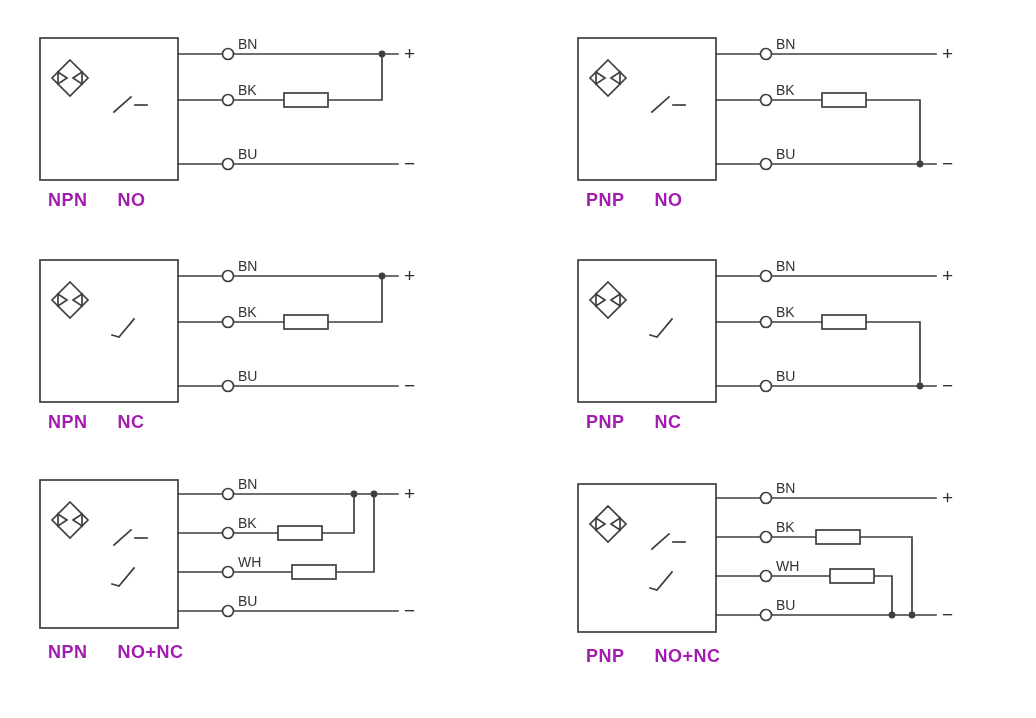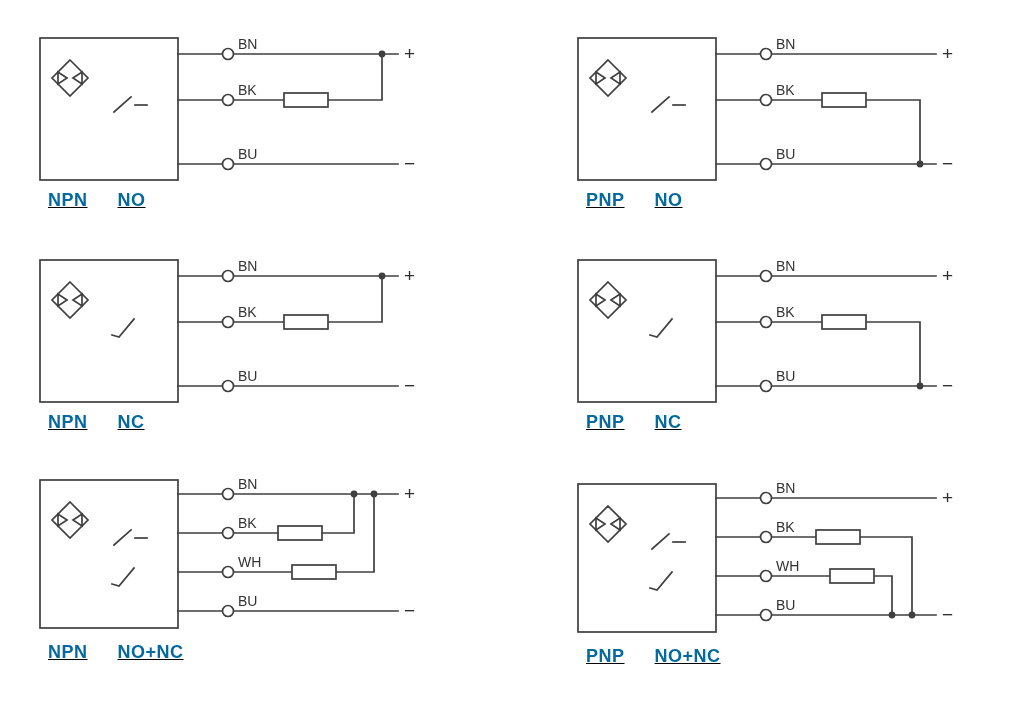--- a/index.html
+++ b/index.html
@@ -1,33 +1,33 @@
 <!DOCTYPE html>
 <html><head>
 <meta charset="utf-8">
 <style>
   html,body { margin:0; padding:0; background:#ffffff; }
   .page {
     position:relative; width:1036px; height:718px; background:#ffffff;
     font-family:"Liberation Sans", sans-serif; overflow:hidden;
   }
-  .cell { position:absolute;text-decoration:underline; }
+  .cell { position:absolute; }
   .diag { display:block; }
   .diag .ln, .diag .sym path, .diag .sym polygon, .diag rect.box {
     stroke:#3f3f3f; stroke-width:1.7; fill:none;
     stroke-linecap:square;
   }
   .diag rect.res { stroke:#3f3f3f; stroke-width:1.7; fill:#ffffff; }
   .diag circle.term { stroke:#3f3f3f; stroke-width:1.7; fill:#ffffff; }
   .diag circle.dot { fill:#3f3f3f; stroke:none; }
   .diag text { font-family:"Liberation Sans", sans-serif; font-size:14px; fill:#333333; }
   .diag text.sign { font-size:19px; fill:#2f2f2f; }
   .caption {
     display:flex; gap:30px; margin:4px 0 0 10px;
-    font-weight:bold; font-size:18px; letter-spacing:0.5px; color:#0369a1;
+    font-weight:bold; font-size:18px; letter-spacing:0.5px; color:#a21caf;
   }
 </style>
 </head>
 <body>
 
 <div class="page">
 
   <div class="cell" style="left:38px; top:36px;">
     <svg class="diag" width="430" height="150" viewBox="0 0 430 150">
       <rect class="box" x="2" y="2" width="138" height="142"></rect>

